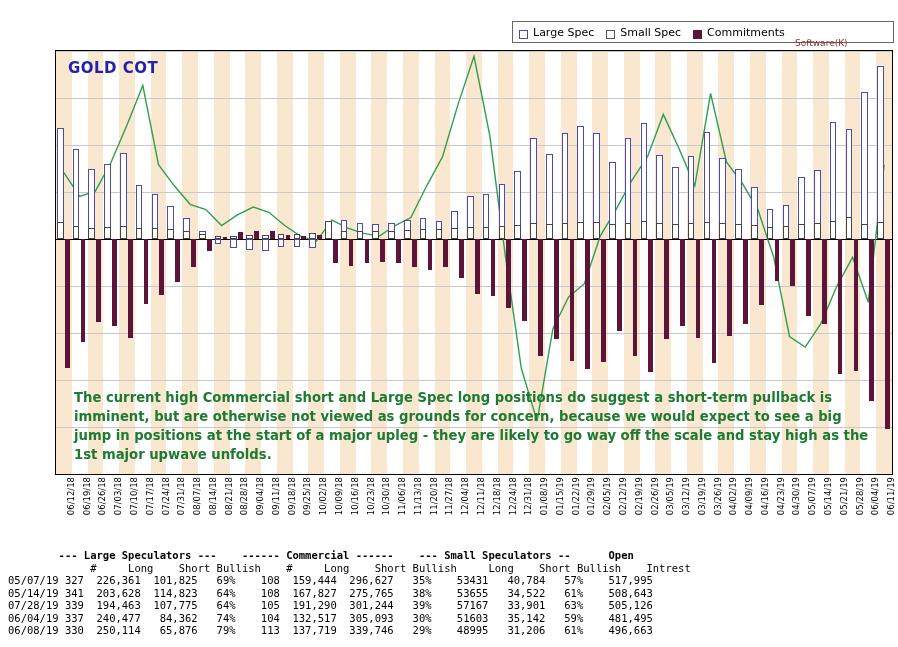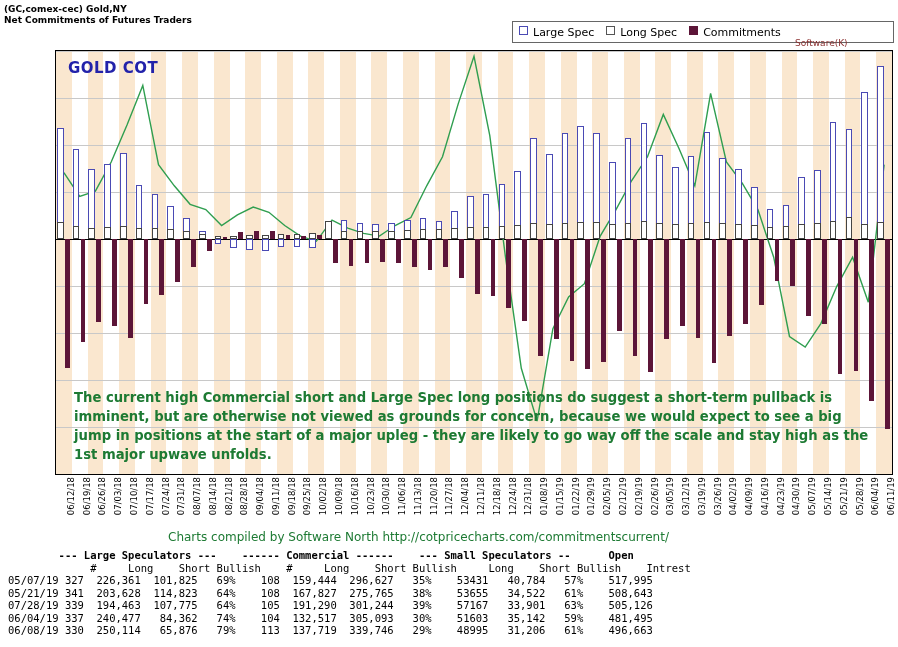--- a/index.html
+++ b/index.html
@@ -42,21 +42,21 @@
     height: 22px;
     border: 1px solid #666666;
     background: #ffffff;
     display: flex;
     align-items: center;
     box-sizing: border-box;
     padding-left: 6px;
   }
   .legend-item {
     display: flex;
-    align-items: flex-start;
+    align-items: flex-end;
     margin-right: 12px;
     font-size: 11px;
     color: #000000;
     font-family: "DejaVu Sans", sans-serif;
   }
   .legend-swatch {
     width: 9px;
     height: 9px;
     margin-right: 5px;
     box-sizing: border-box;
@@ -201,31 +201,29 @@
     white-space: pre;
     line-height: 12.5px;
   }
   .data-table .grp-row { font-weight: bold; }
 </style>
 </head>
 <body>
 
 <div id="root">
 
-  <div class="hdr-title"><span>(GC,comex-cec) Gold,NY</span>
-<span>Net Commitments of Futures Traders</span></div>
 
   <div class="legend-box">
     <div class="legend-item">
       <span class="legend-swatch sw-largespec"></span>
       <span>Large Spec</span>
     </div>
     <div class="legend-item">
       <span class="legend-swatch sw-smallspec"></span>
-      <span>Long Spec</span>
+      <span>Small Spec</span>
     </div>
     <div class="legend-item">
       <span class="legend-swatch sw-commercial"></span>
       <span>Commitments</span>
     </div>
   </div>
 
   <div class="thousands-label">Software(K)</div>
 
   <div class="plot-frame">
@@ -487,23 +485,22 @@
       <div class="xlabel" style="left: 720.698px;">04/23/19</div>
       <div class="xlabel" style="left: 736.472px;">04/30/19</div>
       <div class="xlabel" style="left: 752.245px;">05/07/19</div>
       <div class="xlabel" style="left: 768.019px;">05/14/19</div>
       <div class="xlabel" style="left: 783.792px;">05/21/19</div>
       <div class="xlabel" style="left: 799.566px;">05/28/19</div>
       <div class="xlabel" style="left: 815.34px;">06/04/19</div>
       <div class="xlabel" style="left: 831.113px;">06/11/19</div>
     </div>
 
-  <div class="credit">Charts compiled by Software North  http://cotpricecharts.com/commitmentscurrent/</div>
 
   <div class="data-table"><span class="grp-row">        --- Large Speculators ---    ------ Commercial ------    --- Small Speculators --      Open</span>
 <span>             #     Long    Short Bullish    #     Long    Short Bullish     Long    Short Bullish    Intrest</span>
 <span>05/07/19 327  226,361  101,825   69%    108  159,444  296,627   35%    53431   40,784   57%    517,995</span>
-<span>05/21/19 341  203,628  114,823   64%    108  167,827  275,765   38%    53655   34,522   61%    508,643</span>
+<span>05/14/19 341  203,628  114,823   64%    108  167,827  275,765   38%    53655   34,522   61%    508,643</span>
 <span>07/28/19 339  194,463  107,775   64%    105  191,290  301,244   39%    57167   33,901   63%    505,126</span>
 <span>06/04/19 337  240,477   84,362   74%    104  132,517  305,093   30%    51603   35,142   59%    481,495</span>
 <span>06/08/19 330  250,114   65,876   79%    113  137,719  339,746   29%    48995   31,206   61%    496,663</span></div>
 
 </div>
 
 </body></html>

